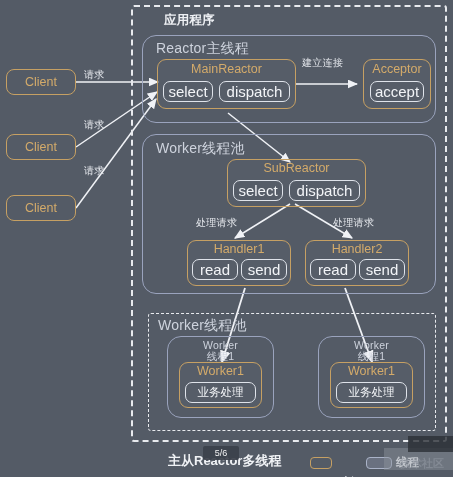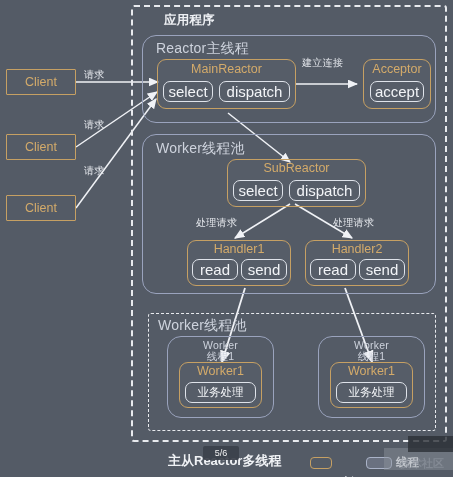--- a/index.html
+++ b/index.html
@@ -73,21 +73,21 @@
     align-items: center;
     justify-content: center;
     white-space: nowrap;
   }
   .pill.cn { font-size: 11.5px; }
 
   
   .client-box {
     position: absolute;
     border: 1.6px solid #c6a063;
-    border-radius: 1px;
+    border-radius: 8px;
     box-sizing: border-box;
     color: #d4ab6a;
     font-size: 12.5px;
     display: flex;
     align-items: center;
     justify-content: center;
   }
 
   
   .edge-label {

